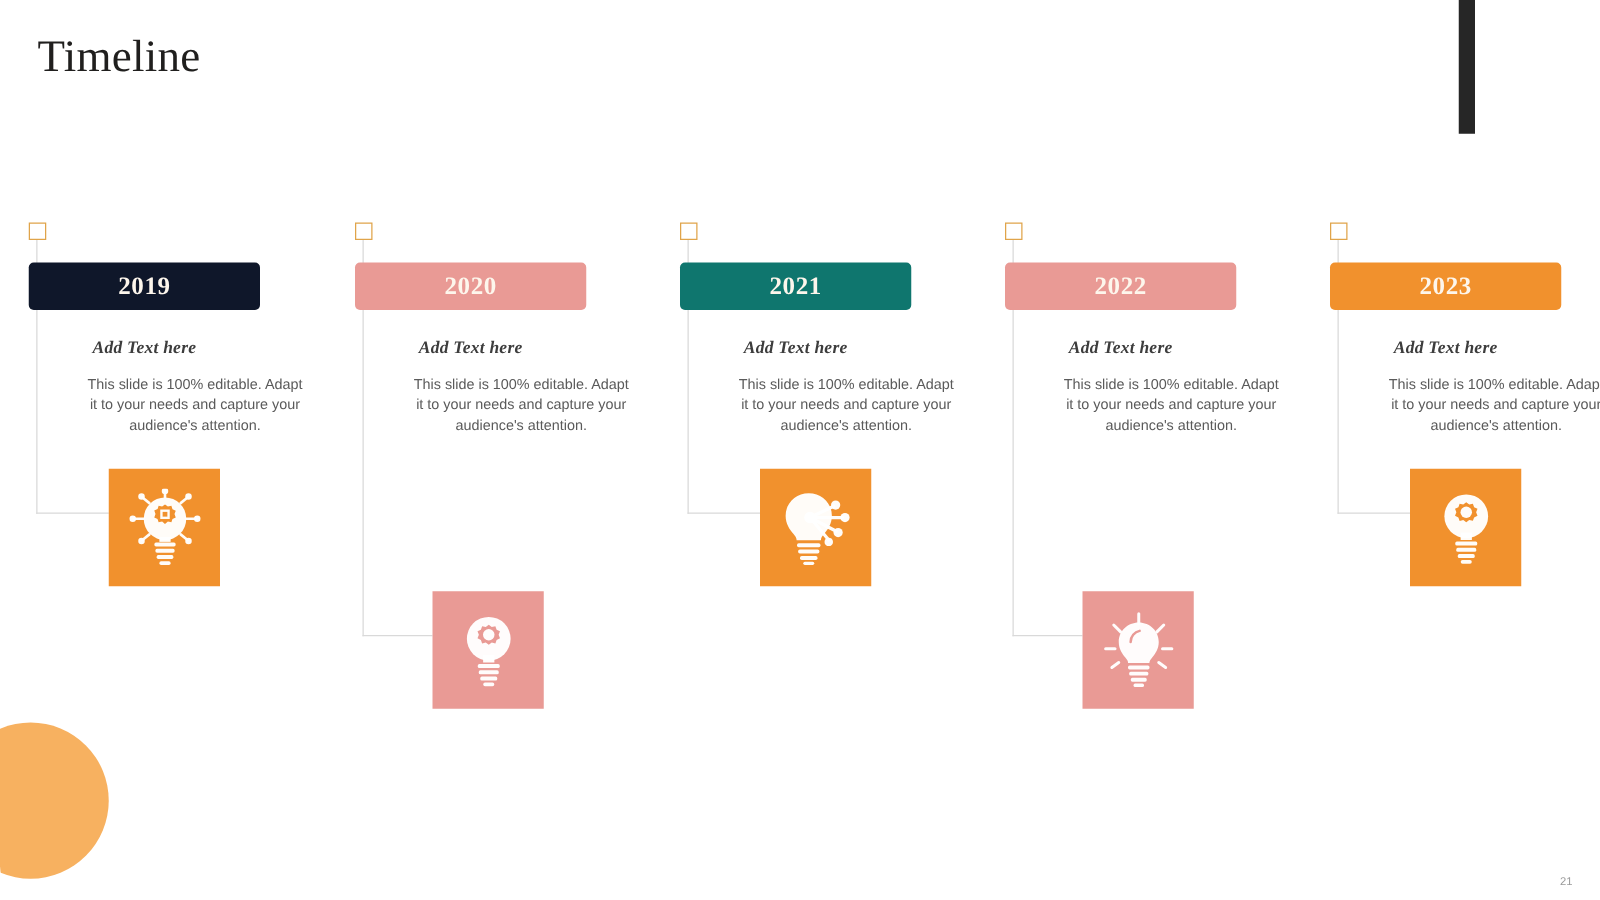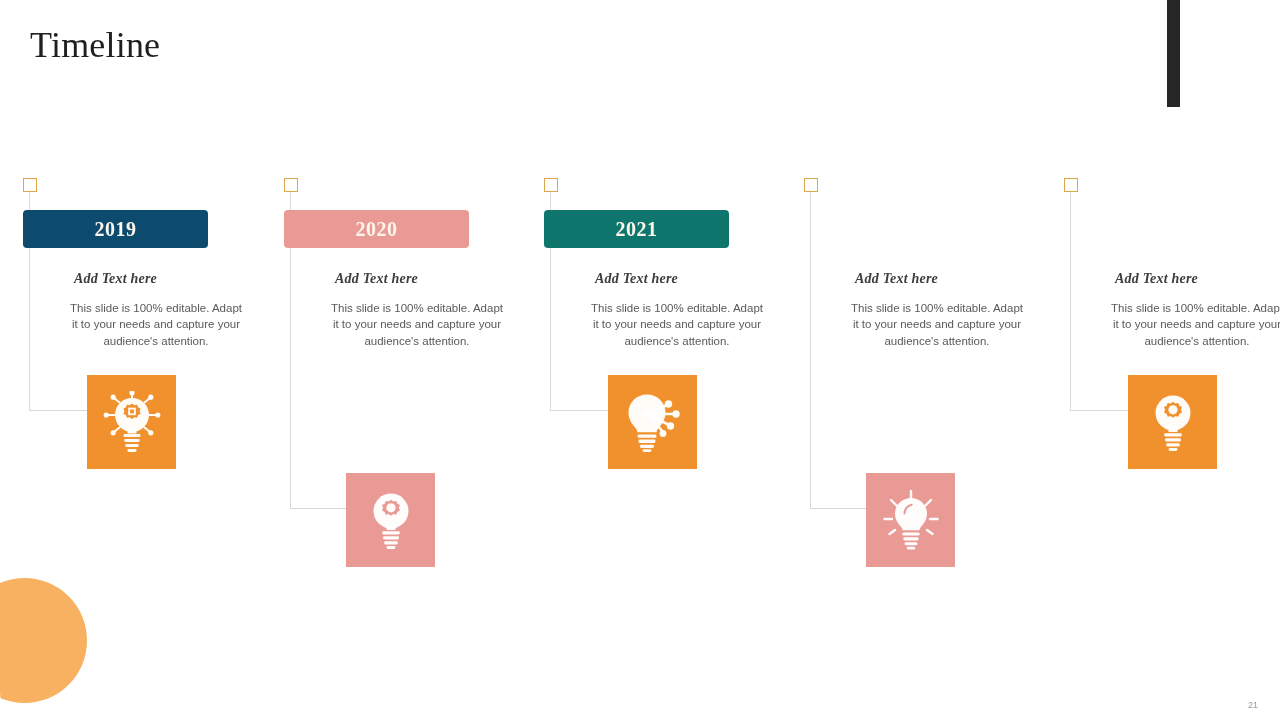--- a/index.html
+++ b/index.html
@@ -195,21 +195,21 @@
 
   <div id="top-accent-bar" style="background: rgb(38, 38, 38);"></div>
 
   <div id="page-title">Timeline</div>
 
   <div id="timeline">
       <div class="tl-col high" data-col="0">
         <div class="node-square"></div>
         <div class="connector-v"></div>
         <div class="connector-h"></div>
-        <div class="year-badge" style="background: #0c4a6e; text-align: center;">2019</div>
+        <div class="year-badge" style="background: #0f172a; text-align: center;">2019</div>
         <div class="col-heading">Add Text here</div>
         <div class="col-body">This slide is 100% editable. Adapt it to your needs and capture your audience's attention.</div>
         <div class="icon-tile" style="background: rgb(241, 145, 45); color: rgb(241, 145, 45);">
           <span class="icon-glyph">
             <svg width="58" height="62" viewBox="0 0 58 62" fill="none" aria-hidden="true">
       <circle cx="29" cy="24" r="17" fill="rgba(255,255,255,0.97)"></circle>
       <g stroke="rgba(255,255,255,0.97)" stroke-width="2.1" stroke-linecap="round">
         <line x1="29" y1="7" x2="29" y2="1"></line>
         <line x1="12" y1="24" x2="4" y2="24"></line>
         <line x1="46" y1="24" x2="54" y2="24"></line>
@@ -298,20 +298,21 @@
         <circle cx="41" cy="41.5" r="3.4"></circle>
       </g>
     </svg>
           </span>
         </div>
       </div>
       <div class="tl-col low" data-col="3">
         <div class="node-square"></div>
         <div class="connector-v"></div>
         <div class="connector-h"></div>
+        <div class="year-badge" style="background: rgb(233, 154, 149);">2022</div>
         <div class="col-heading">Add Text here</div>
         <div class="col-body">This slide is 100% editable. Adapt it to your needs and capture your audience's attention.</div>
         <div class="icon-tile" style="background: rgb(233, 154, 149); color: rgb(233, 154, 149);">
           <span class="icon-glyph">
             <svg width="56" height="62" viewBox="0 0 56 62" fill="none" aria-hidden="true">
     <g stroke="rgba(255,255,255,0.97)" stroke-width="2.4" stroke-linecap="round">
       <line x1="28" y1="10" x2="28" y2="2"></line>
       <line x1="13.5" y1="16.5" x2="8" y2="11"></line>
       <line x1="42.5" y1="16.5" x2="48" y2="11"></line>
       <line x1="9" y1="30" x2="1.5" y2="30"></line>
@@ -328,20 +329,21 @@
       <rect x="23.8" y="57.8" width="8.4" height="2.8" rx="1.3"></rect>
     </g>
   </svg>
           </span>
         </div>
       </div>
       <div class="tl-col high" data-col="4">
         <div class="node-square"></div>
         <div class="connector-v"></div>
         <div class="connector-h"></div>
+        <div class="year-badge" style="background: rgb(241, 145, 45);">2023</div>
         <div class="col-heading">Add Text here</div>
         <div class="col-body">This slide is 100% editable. Adapt it to your needs and capture your audience's attention.</div>
         <div class="icon-tile" style="background: rgb(241, 145, 45); color: rgb(241, 145, 45);">
           <span class="icon-glyph">
             <svg width="50" height="60" viewBox="0 0 50 60" fill="none" aria-hidden="true">
       <circle cx="25" cy="21" r="17.5" fill="rgba(255,255,255,0.97)"></circle>
       <rect x="20.5" y="34" width="9" height="6" fill="rgba(255,255,255,0.97)"></rect>
       <path d="M25 9.8 l2.4 1.8 2.9-.7 1 2.8 2.7 1.3-1.1 2.8 1.1 2.8-2.7 1.3-1 2.8-2.9-.7L25 25.8 l-2.4-1.8-2.9 .7-1-2.8-2.7-1.3 1.1-2.8-1.1-2.8 2.7-1.3 1-2.8 2.9 .7z" fill="currentColor"></path>
       <circle cx="25" cy="17.8" r="4.6" fill="rgba(255,255,255,0.97)"></circle>
       <g fill="rgba(255,255,255,0.97)">

